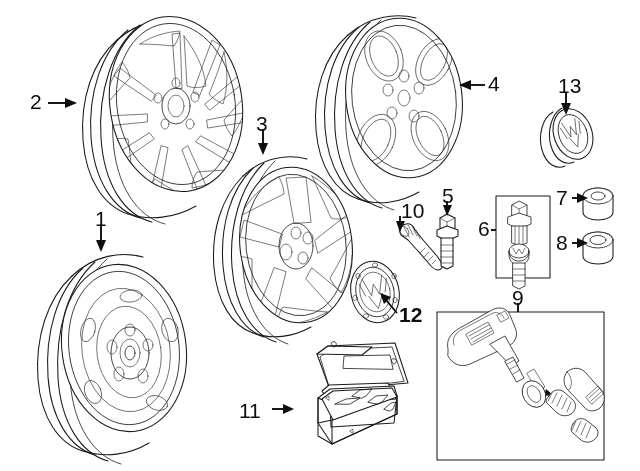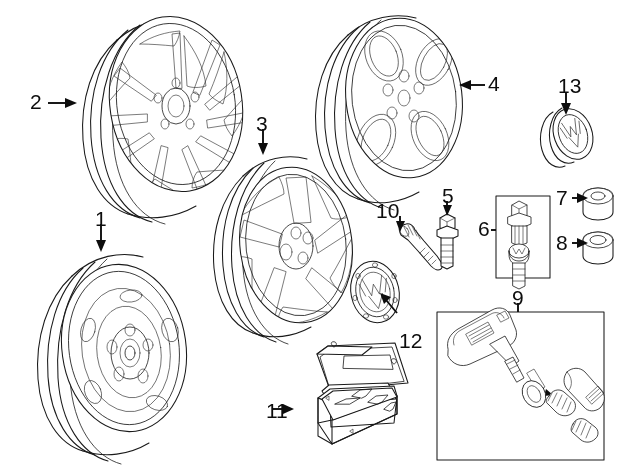--- a/index.html
+++ b/index.html
@@ -516,18 +516,18 @@
 
   <div class="lbl" style="left:30px;  top:91px;">2</div>
   <div class="lbl" style="left:95px;  top:208px;">1</div>
   <div class="lbl" style="left:256px; top:113px;">3</div>
   <div class="lbl" style="left:488px; top:73px;">4</div>
   <div class="lbl" style="left:442px; top:185px;">5</div>
   <div class="lbl" style="left:478px; top:218px;">6</div>
   <div class="lbl" style="left:556px; top:187px;">7</div>
   <div class="lbl" style="left:556px; top:232px;">8</div>
   <div class="lbl" style="left:512px; top:287px;">9</div>
-  <div class="lbl" style="left:376px; top:200px;">10</div>
-  <div class="lbl" style="left:266px; top:400px;">11</div>
-  <div class="lbl" style="left:399px; top:330px;">12</div>
+  <div class="lbl" style="left:401px; top:200px;">10</div>
+  <div class="lbl" style="left:239px; top:400px;">11</div>
+  <div class="lbl" style="left:399px; top:304px;font-weight:bold;">12</div>
   <div class="lbl" style="left:558px; top:75px;text-align:center;">13</div>
 
 </div>
 
 </body></html>

